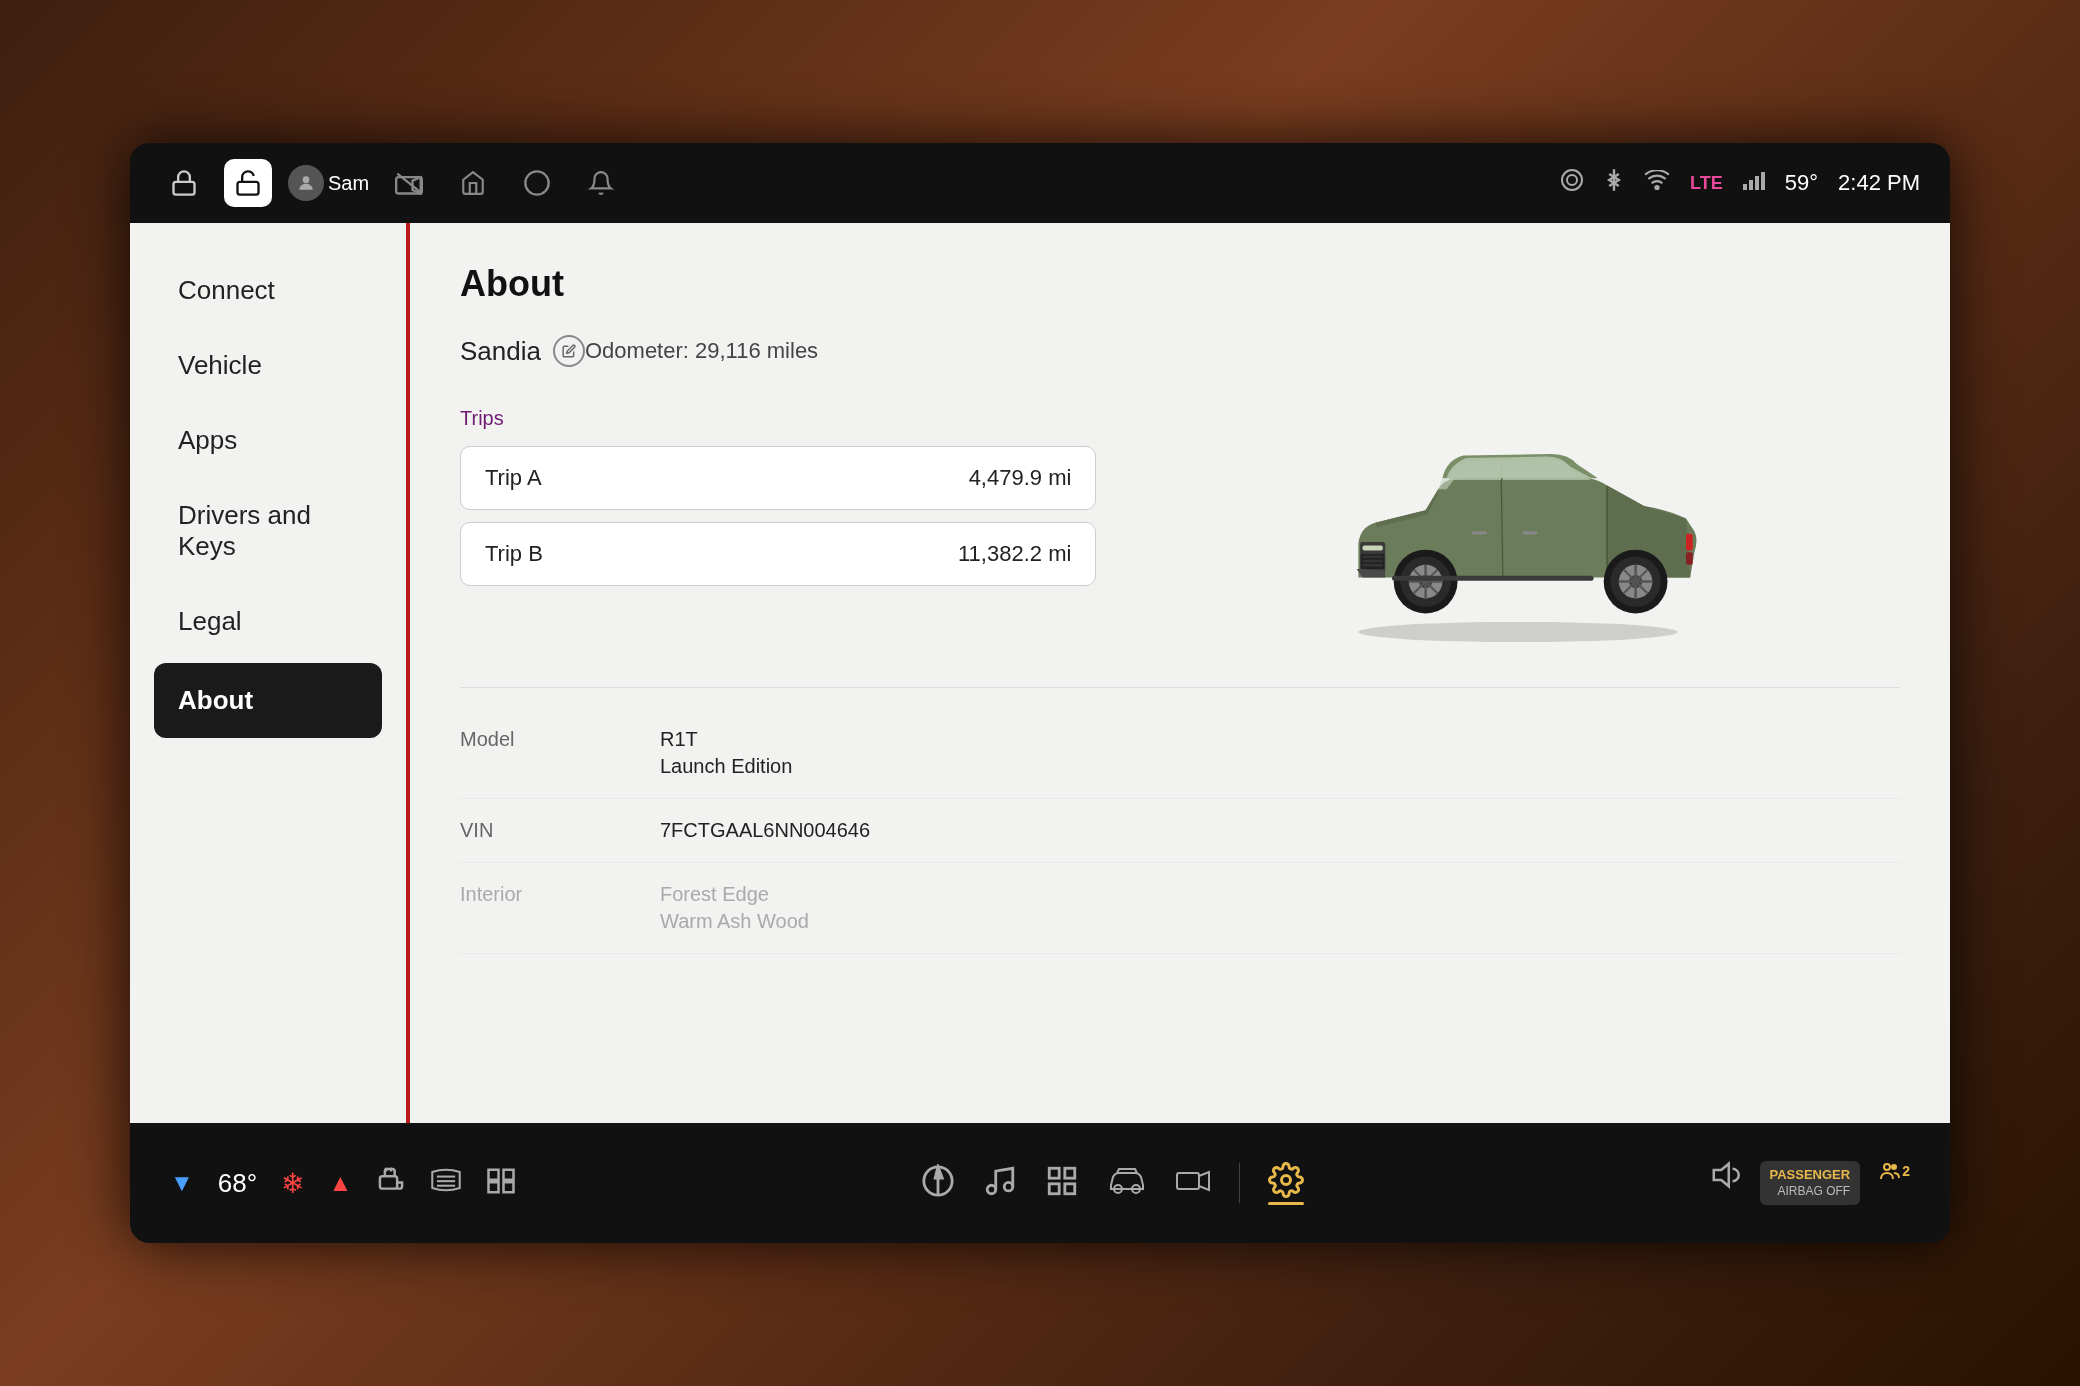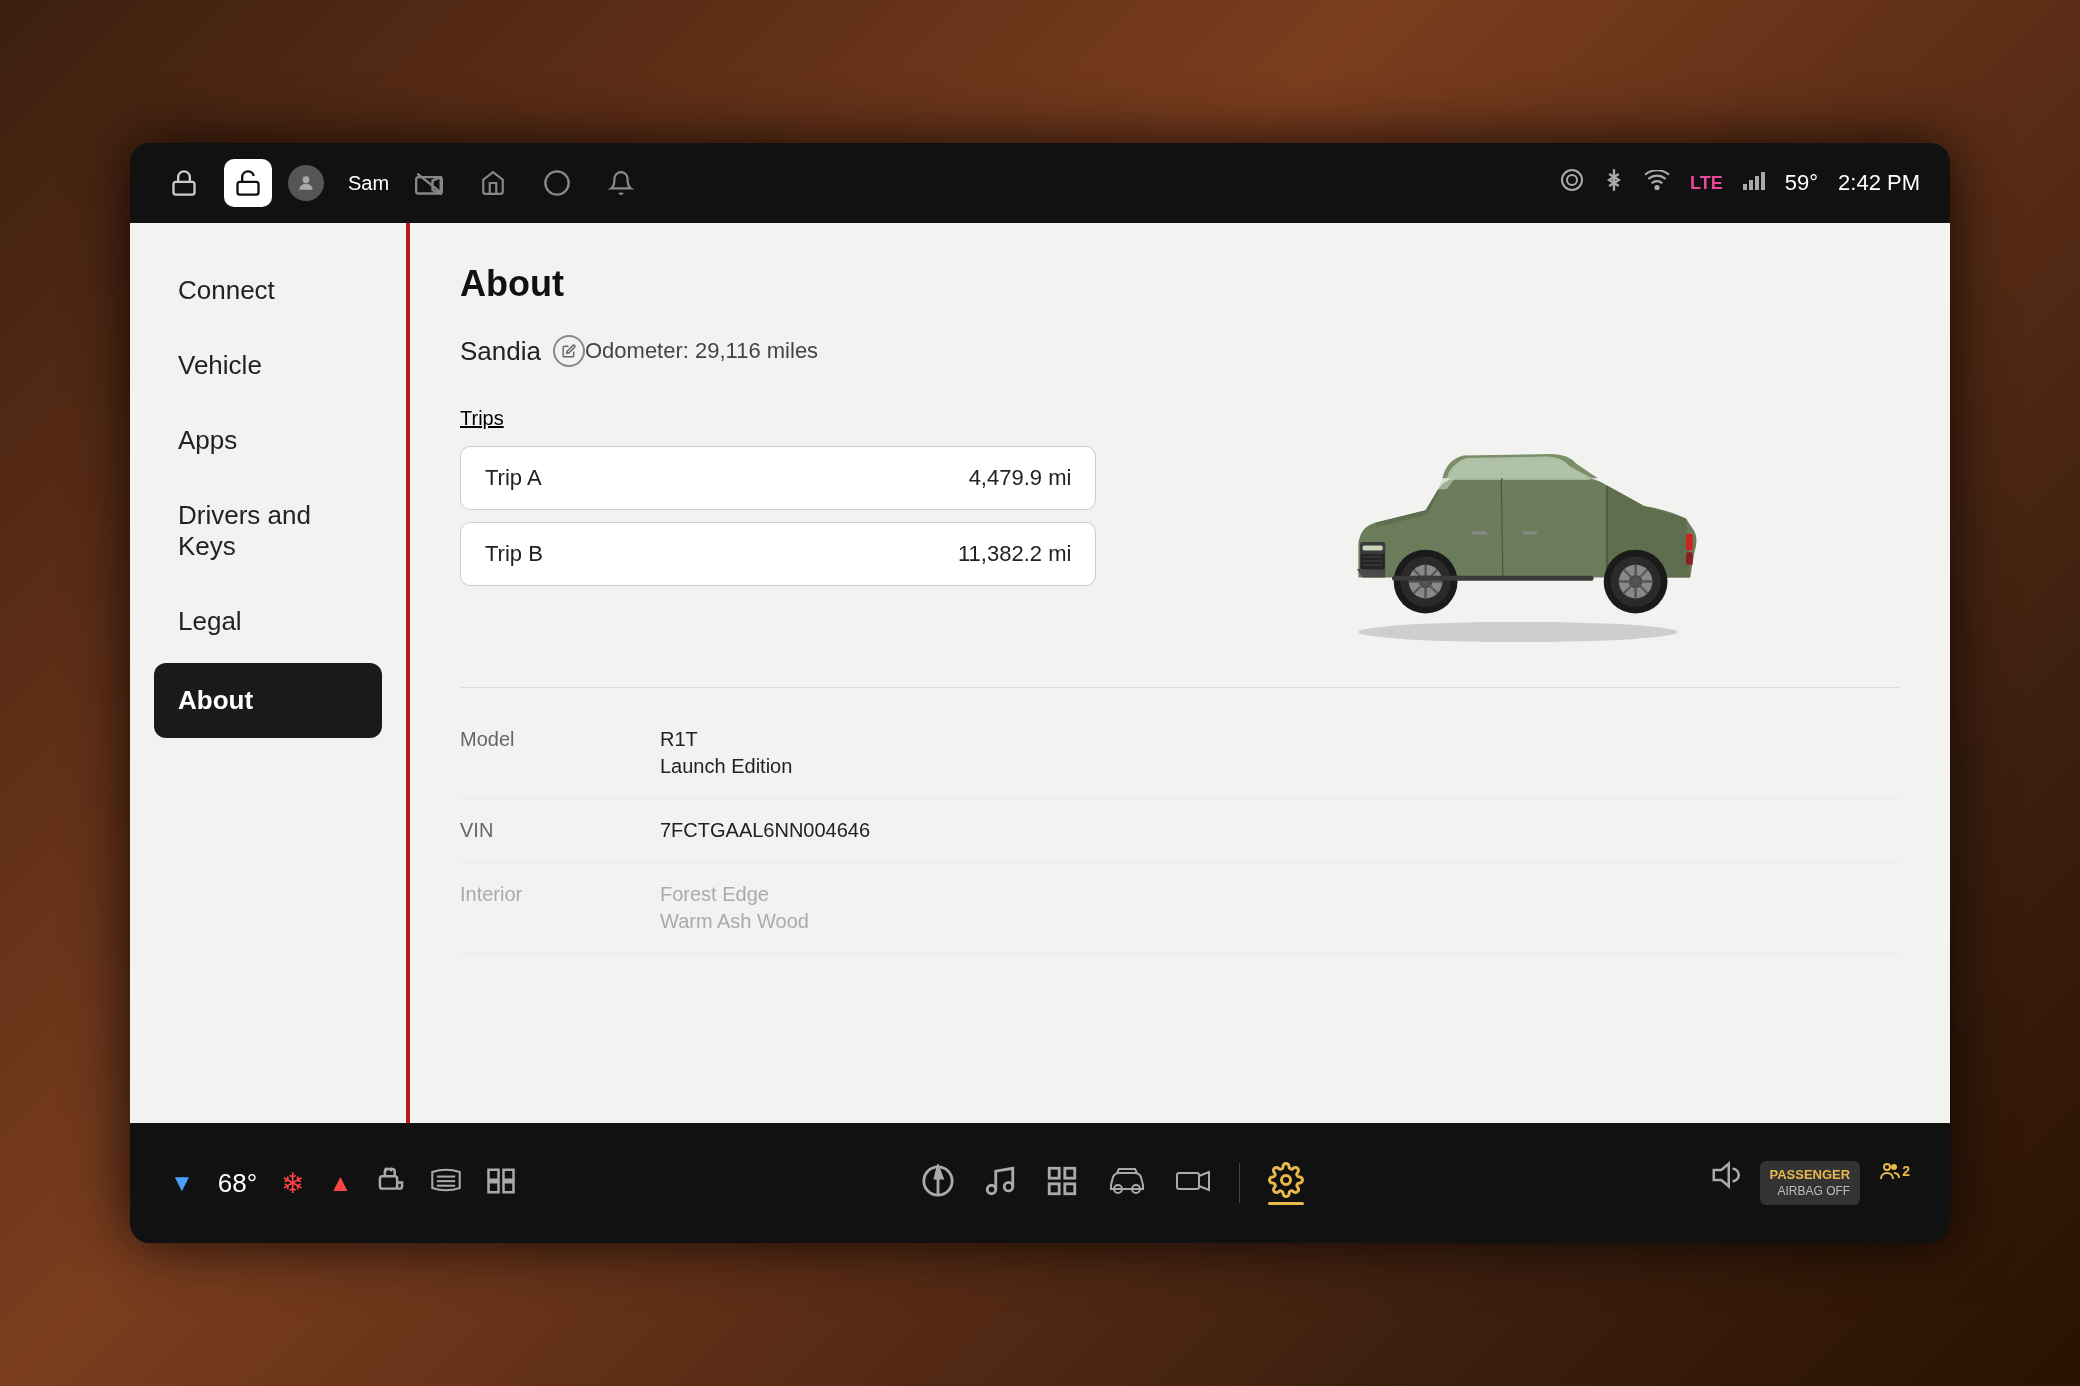--- a/index.html
+++ b/index.html
@@ -65,21 +65,21 @@
     }
 
     .status-icon.active-tab {
       background: #fff;
       color: #111;
     }
 
     .user-pill {
       display: flex;
       align-items: center;
-      gap: 24px;
+      gap: 4px;
       color: #fff;
       font-size: 20px;
     }
 
     .user-avatar {
       width: 36px;
       height: 36px;
       border-radius: 50%;
       background: #555;
       display: flex;
@@ -199,24 +199,23 @@
       gap: 40px;
       margin-bottom: 40px;
     }
 
     .trips-section {
       flex: 1;
     }
 
     .trips-label {
       font-size: 20px;
-      color: #000000;
+      color: #701a75;
       margin-bottom: 16px;
       font-weight: 400;
-      text-decoration: underline;
     }
 
     .trip-card {
       border: 1.5px solid #ccc;
       border-radius: 10px;
       padding: 18px 24px;
       margin-bottom: 12px;
       display: flex;
       justify-content: space-between;
       align-items: center;

